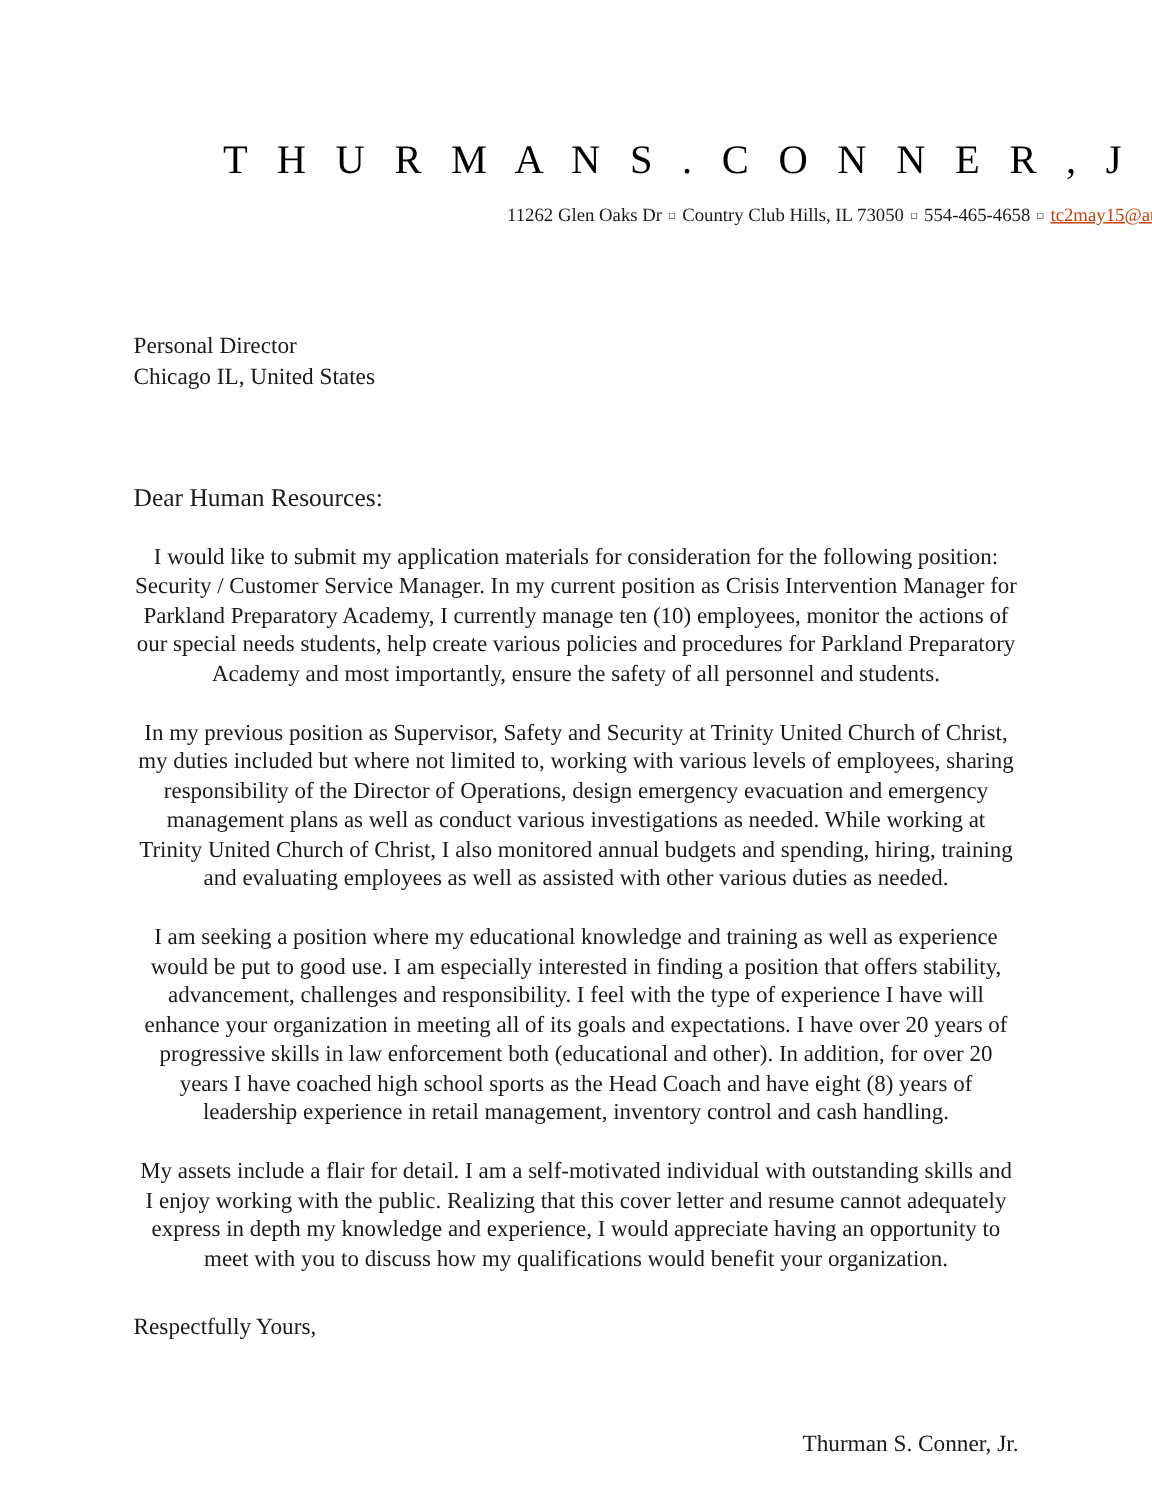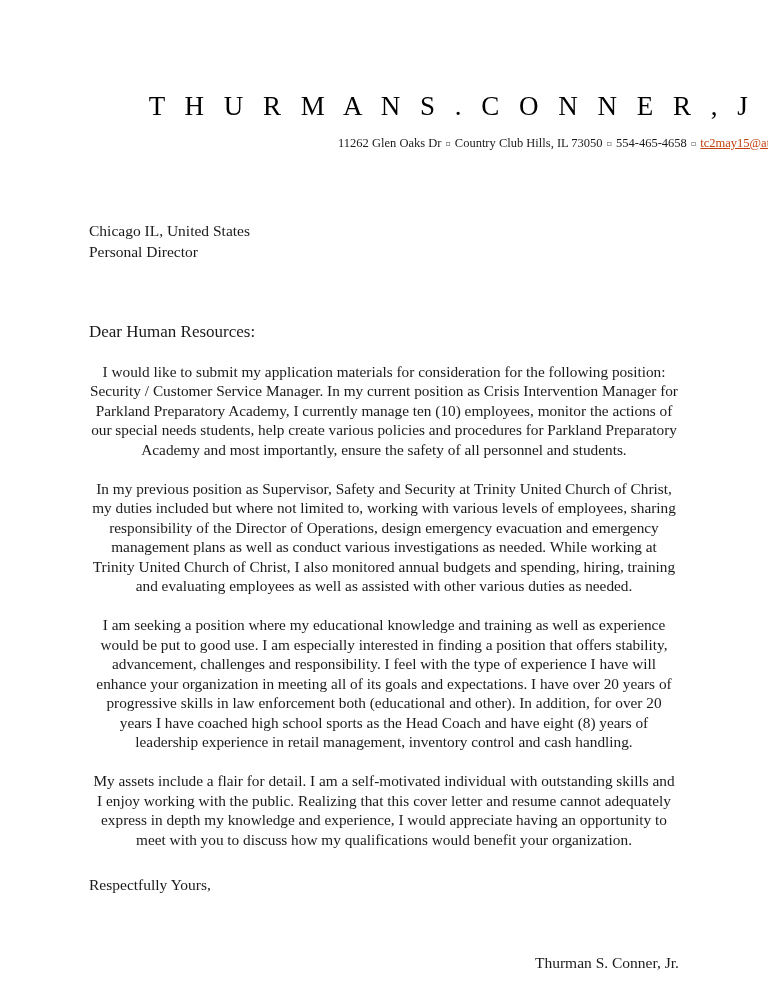--- a/index.html
+++ b/index.html
@@ -117,22 +117,22 @@
     <div class="name-title">T H U R M A N   S .   C O N N E R ,   J R</div>
 
     <div class="contact-line">
       <span class="contact-piece">11262 Glen Oaks Dr</span><span class="sep">▫</span><span class="contact-piece">Country Club Hills, IL  73050</span><span class="sep">▫</span><span class="contact-piece">554-465-4658</span><span class="sep">▫</span><a class="email-link" href="#" style="color: #c2410c;">tc2may15@att.net</a>
     </div>
   </div>
 
   <div class="body-block">
 
     <div class="recipient">
+      <div>Personal Director</div>
       <div>Chicago IL, United States</div>
-      <div>Personal Director</div>
     </div>
 
     <div class="salutation">Dear Human Resources:</div>
 
     <p class="para">I would like to submit my application materials for consideration for the following position: Security / Customer Service Manager. In my current position as Crisis Intervention Manager for Parkland Preparatory Academy, I currently manage ten (10) employees, monitor the actions of our special needs students, help create various policies and procedures for Parkland Preparatory Academy and most importantly, ensure the safety of all personnel and students.</p>
     <p class="para">In my previous position as Supervisor, Safety and Security at Trinity United Church of Christ, my duties included but where not limited to, working with various levels of employees, sharing responsibility of the Director of Operations, design emergency evacuation and emergency management plans as well as conduct various investigations as needed.   While working at Trinity United Church of Christ, I also monitored annual budgets and spending, hiring, training and evaluating employees as well as assisted with other various duties as needed.</p>
     <p class="para">I am seeking a position where my educational knowledge and training as well as experience would be put to good use.  I am especially interested in finding a position that offers stability, advancement, challenges and responsibility.  I feel with the type of experience I have will enhance your organization in meeting all of its goals and expectations.  I have over 20 years of progressive skills in law enforcement both (educational and other).  In addition, for over 20 years I have coached high school sports as the Head Coach and have eight (8) years of leadership experience in retail management, inventory control and cash handling.</p>
     <p class="para">My assets include a flair for detail.  I am a self-motivated individual with outstanding skills and I enjoy working with the public.  Realizing that this cover letter and resume cannot adequately express in depth my knowledge and experience, I would appreciate having an opportunity to meet with you to discuss how my qualifications would benefit your organization.</p>
 
     <div class="closing">Respectfully Yours,</div>

